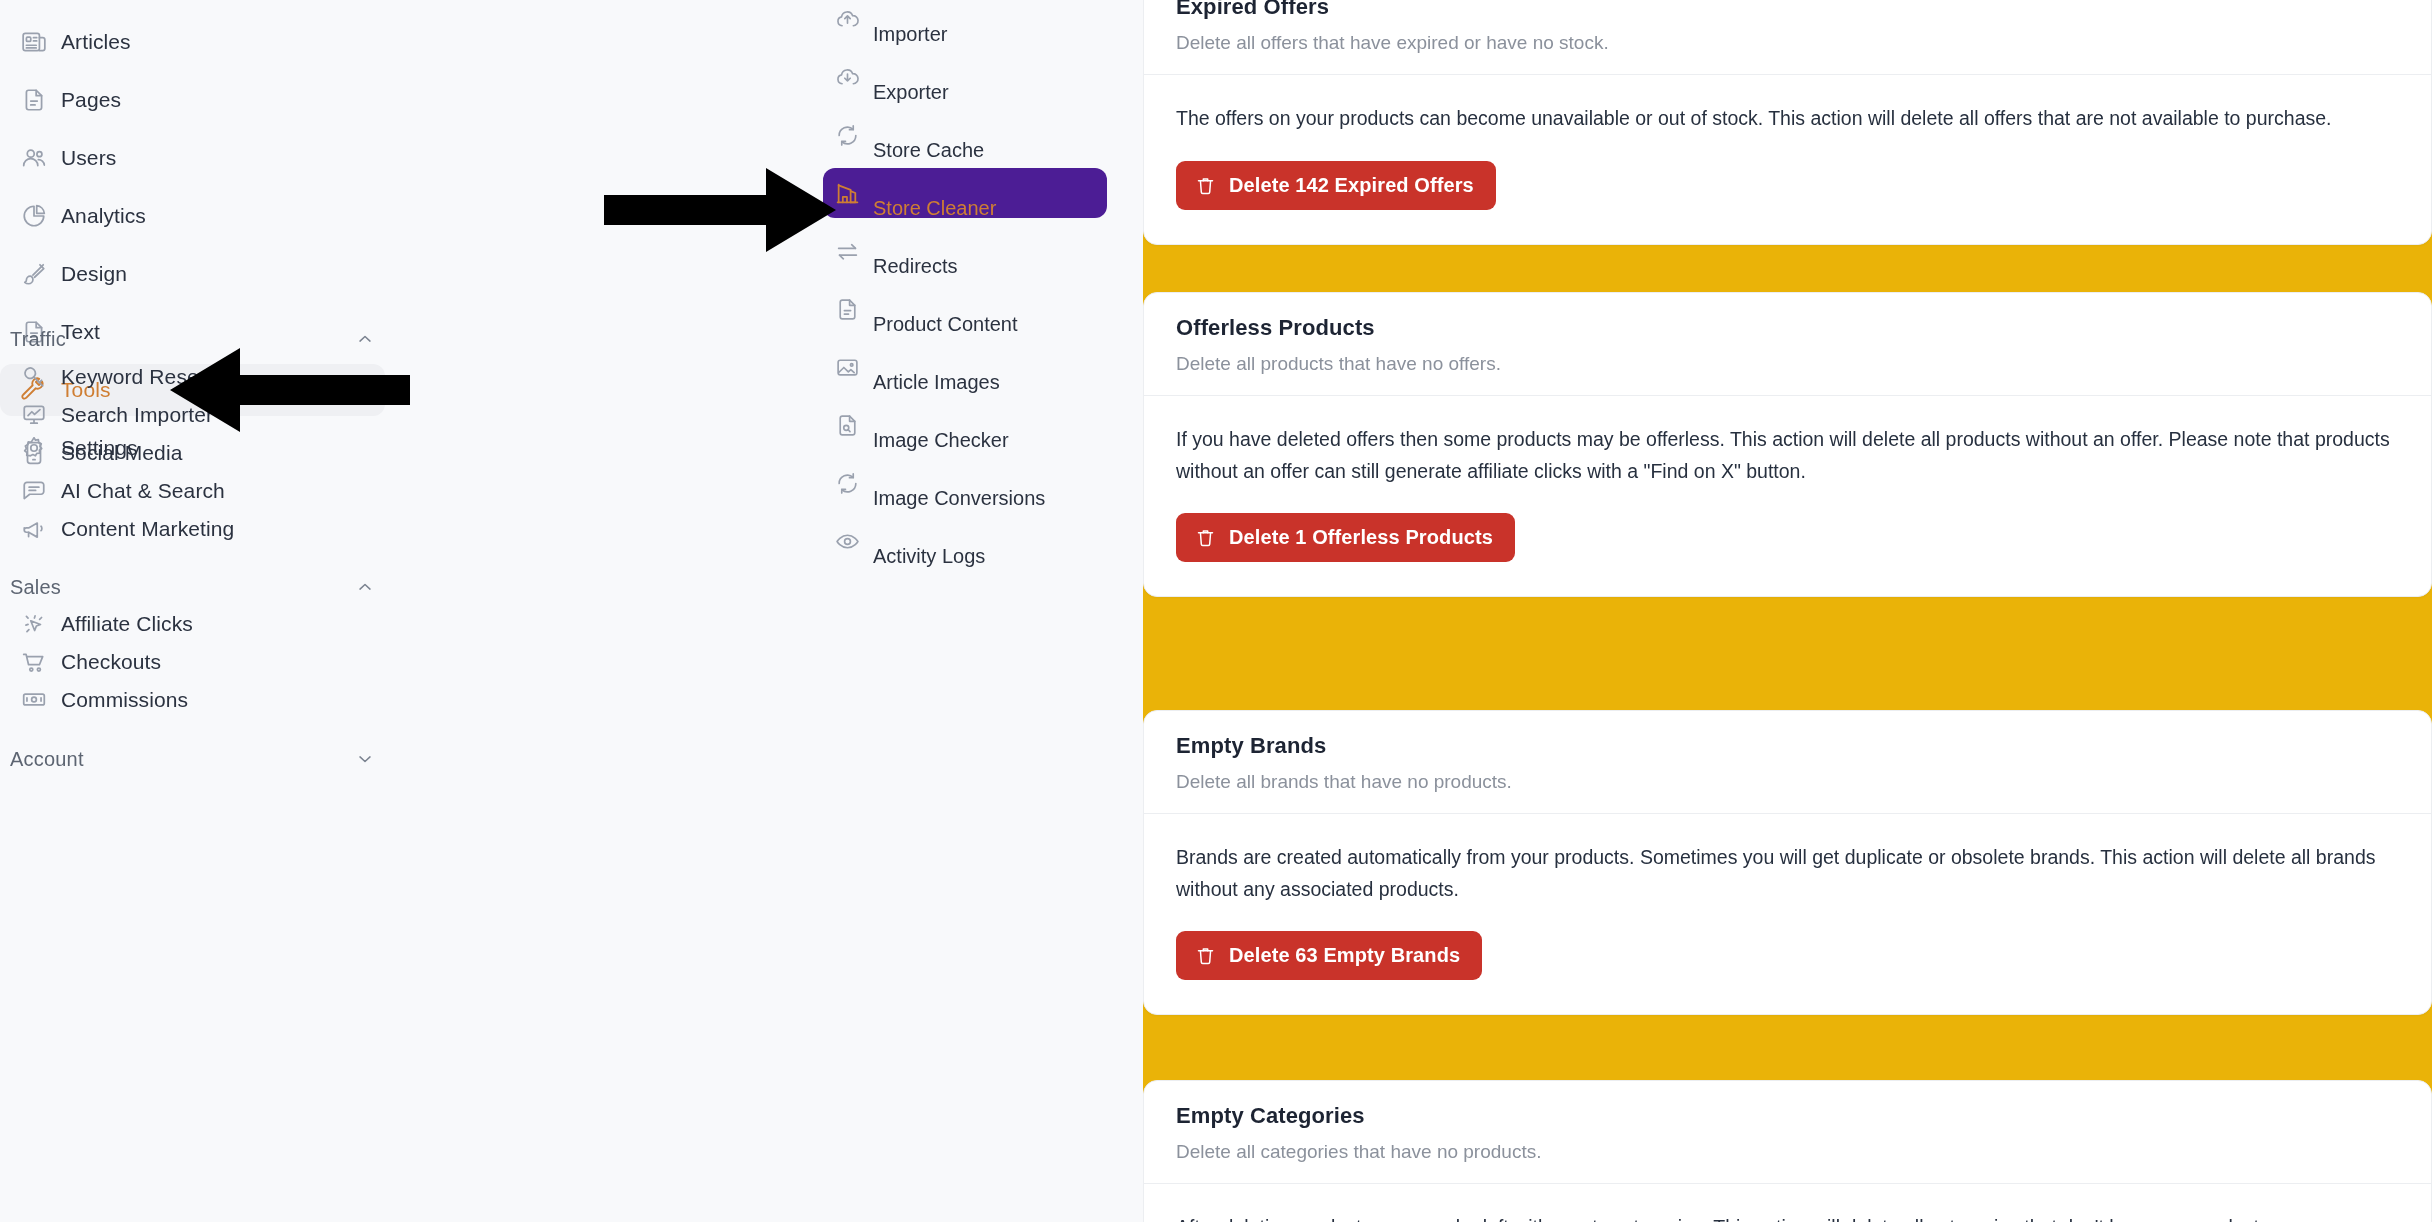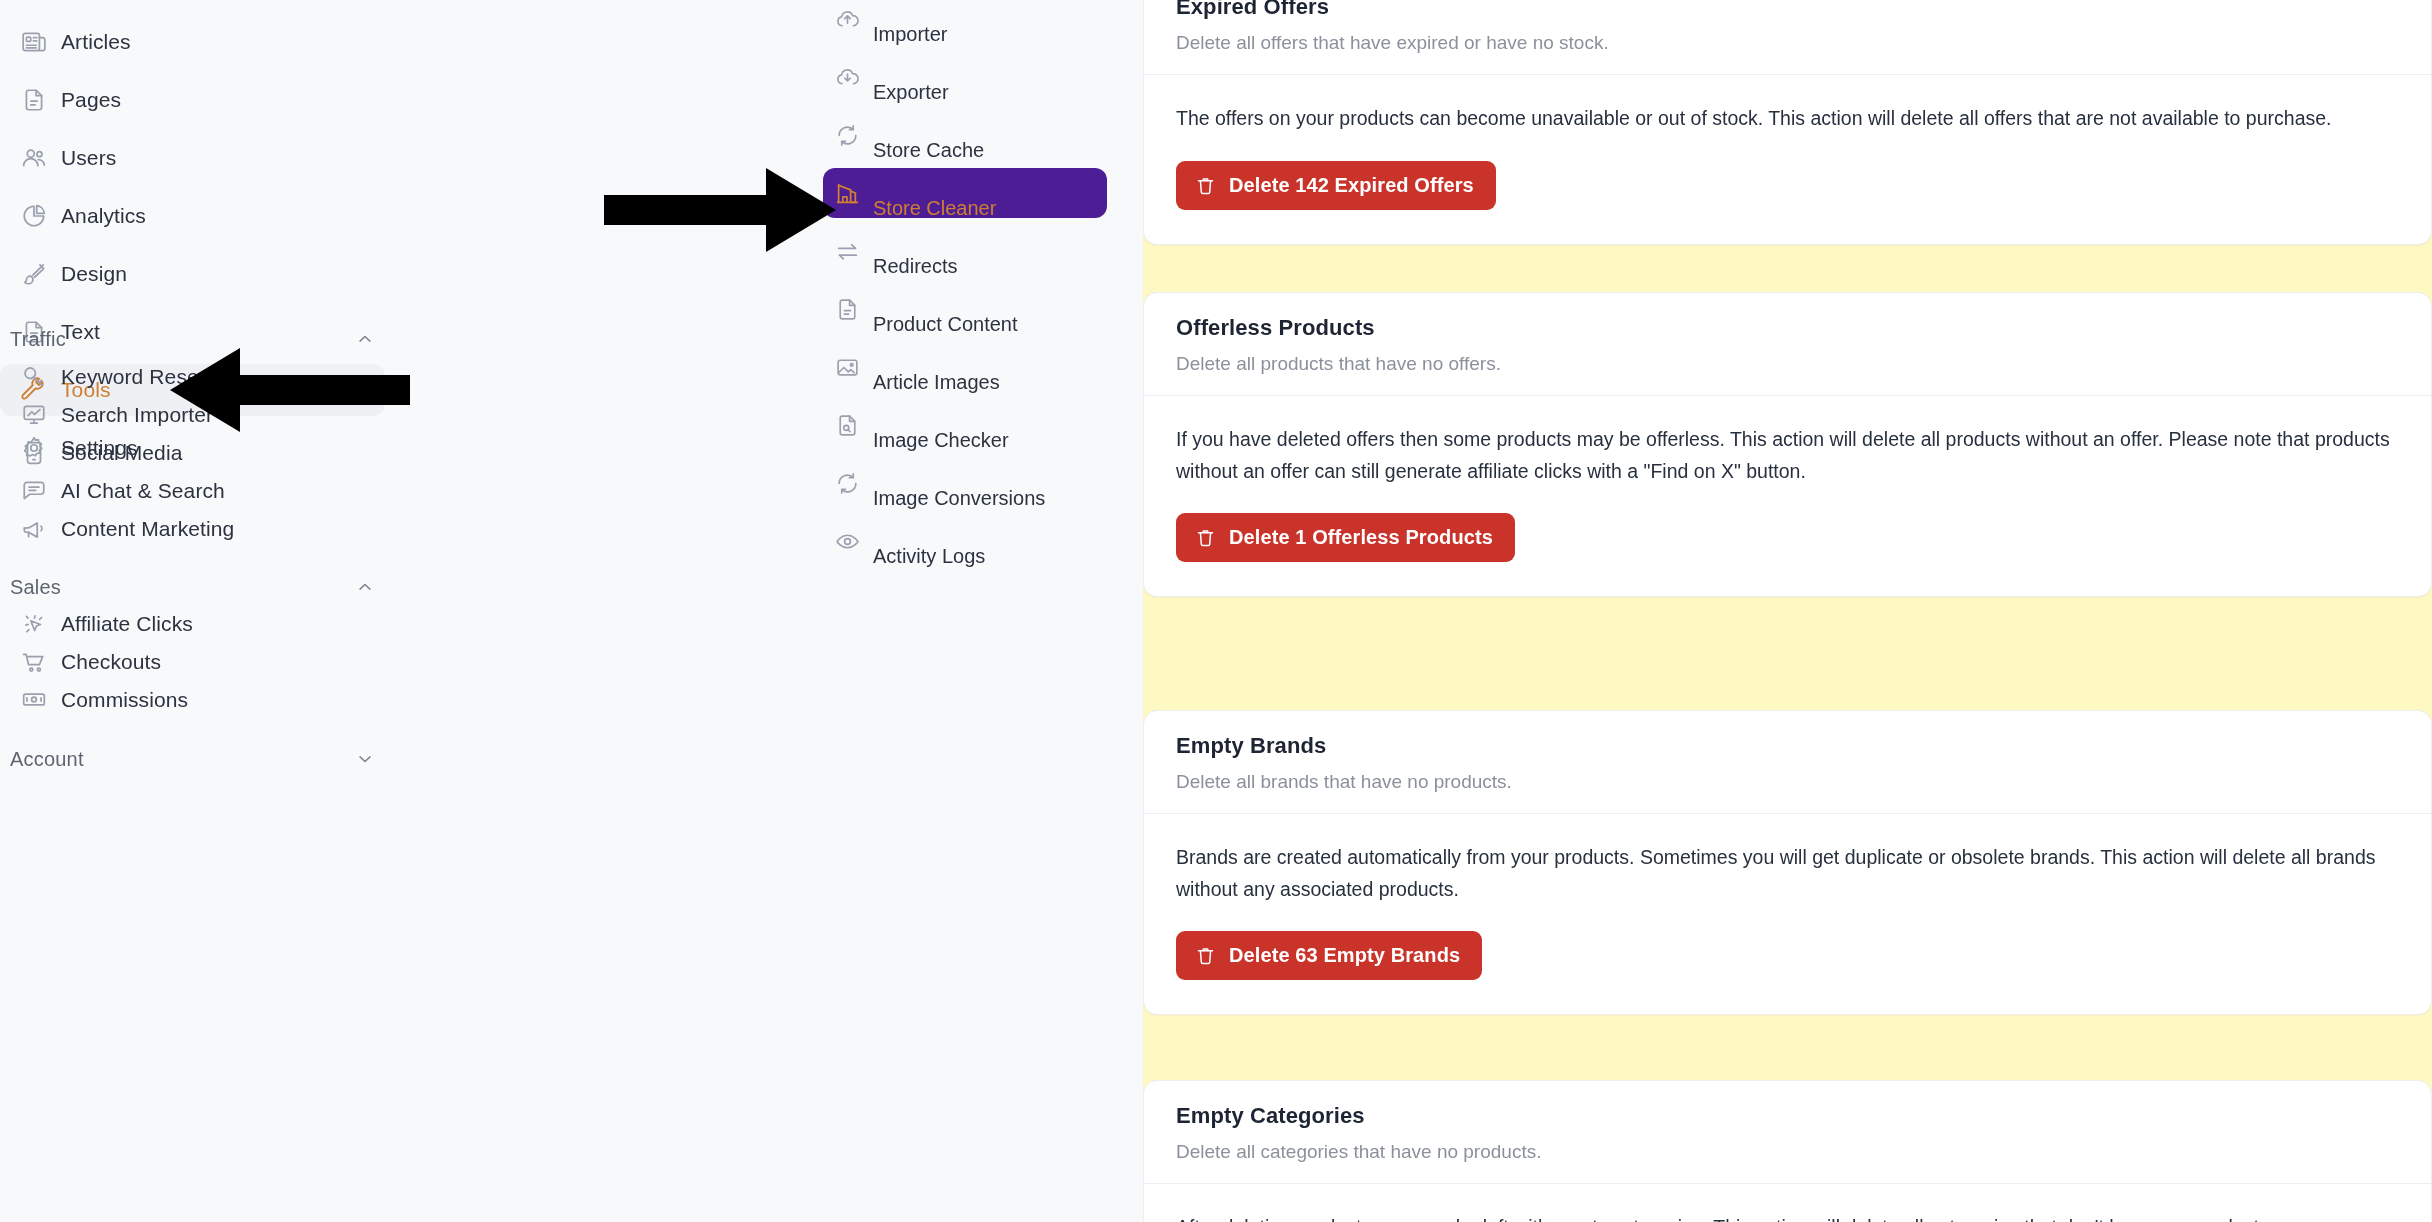--- a/index.html
+++ b/index.html
@@ -103,21 +103,21 @@
     margin-top: 31px;
   }
   .sub-item.active .lbl { color: #cf7e33; }
 
   
   #main {
     position: absolute;
     left: 1143px; top: 0;
     width: 1289px;
     height: 1222px;
-    background: #fef9c3;
+    background: #eab308;
     overflow: hidden;
   }
   .card {
     position: absolute;
     left: 0;
     width: 1289px;
     background: #ffffff;
     border: 1px solid #eceef1;
     border-radius: 14px;
     box-shadow: 0 1px 2px rgba(16,24,40,.04);

